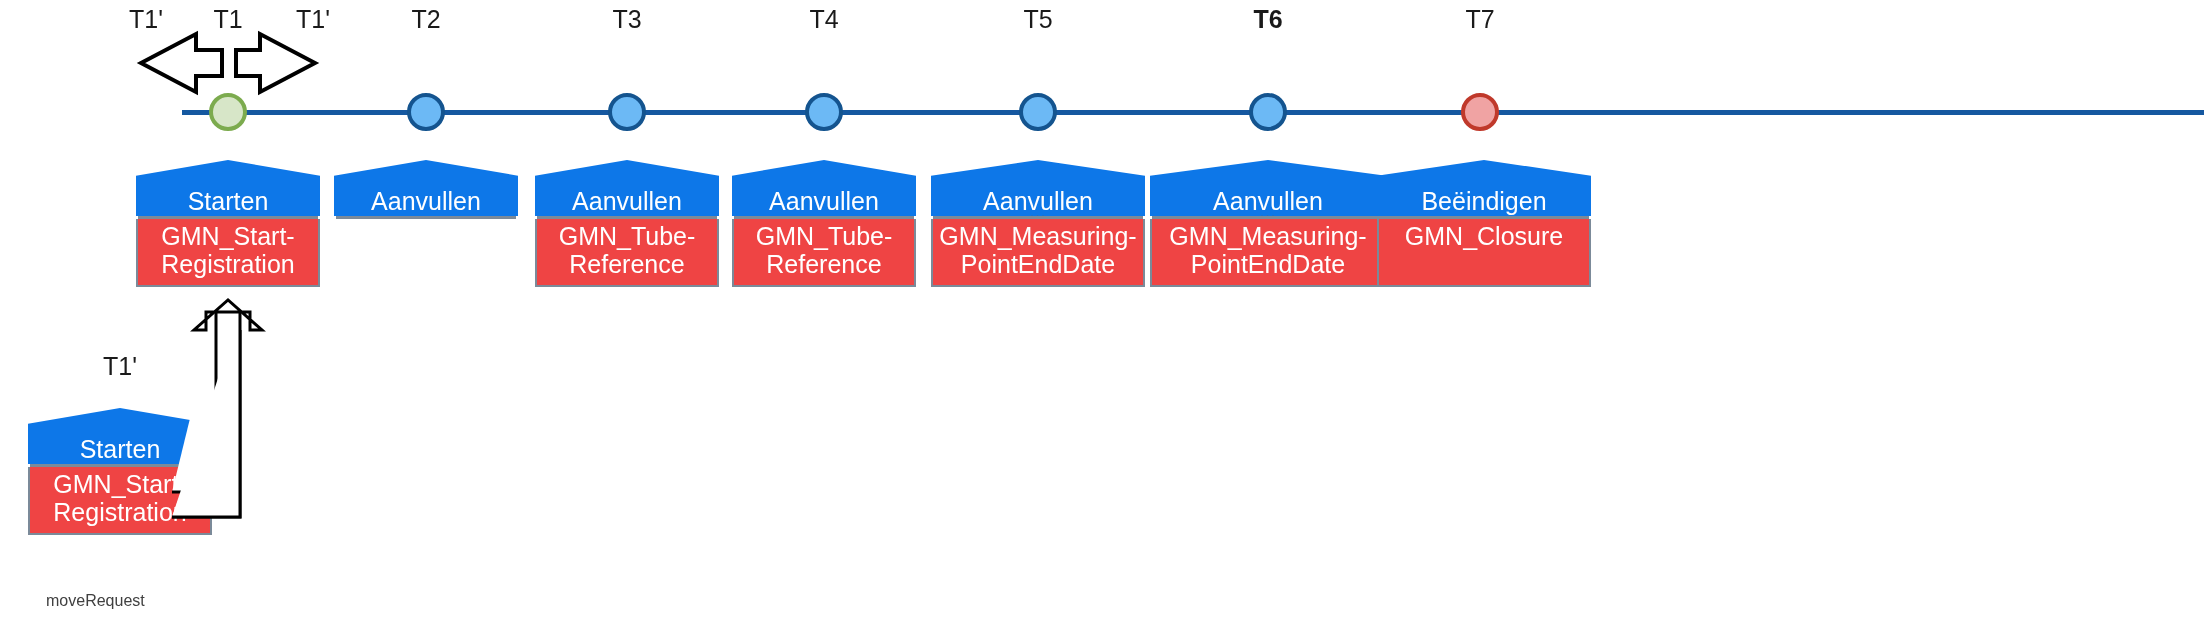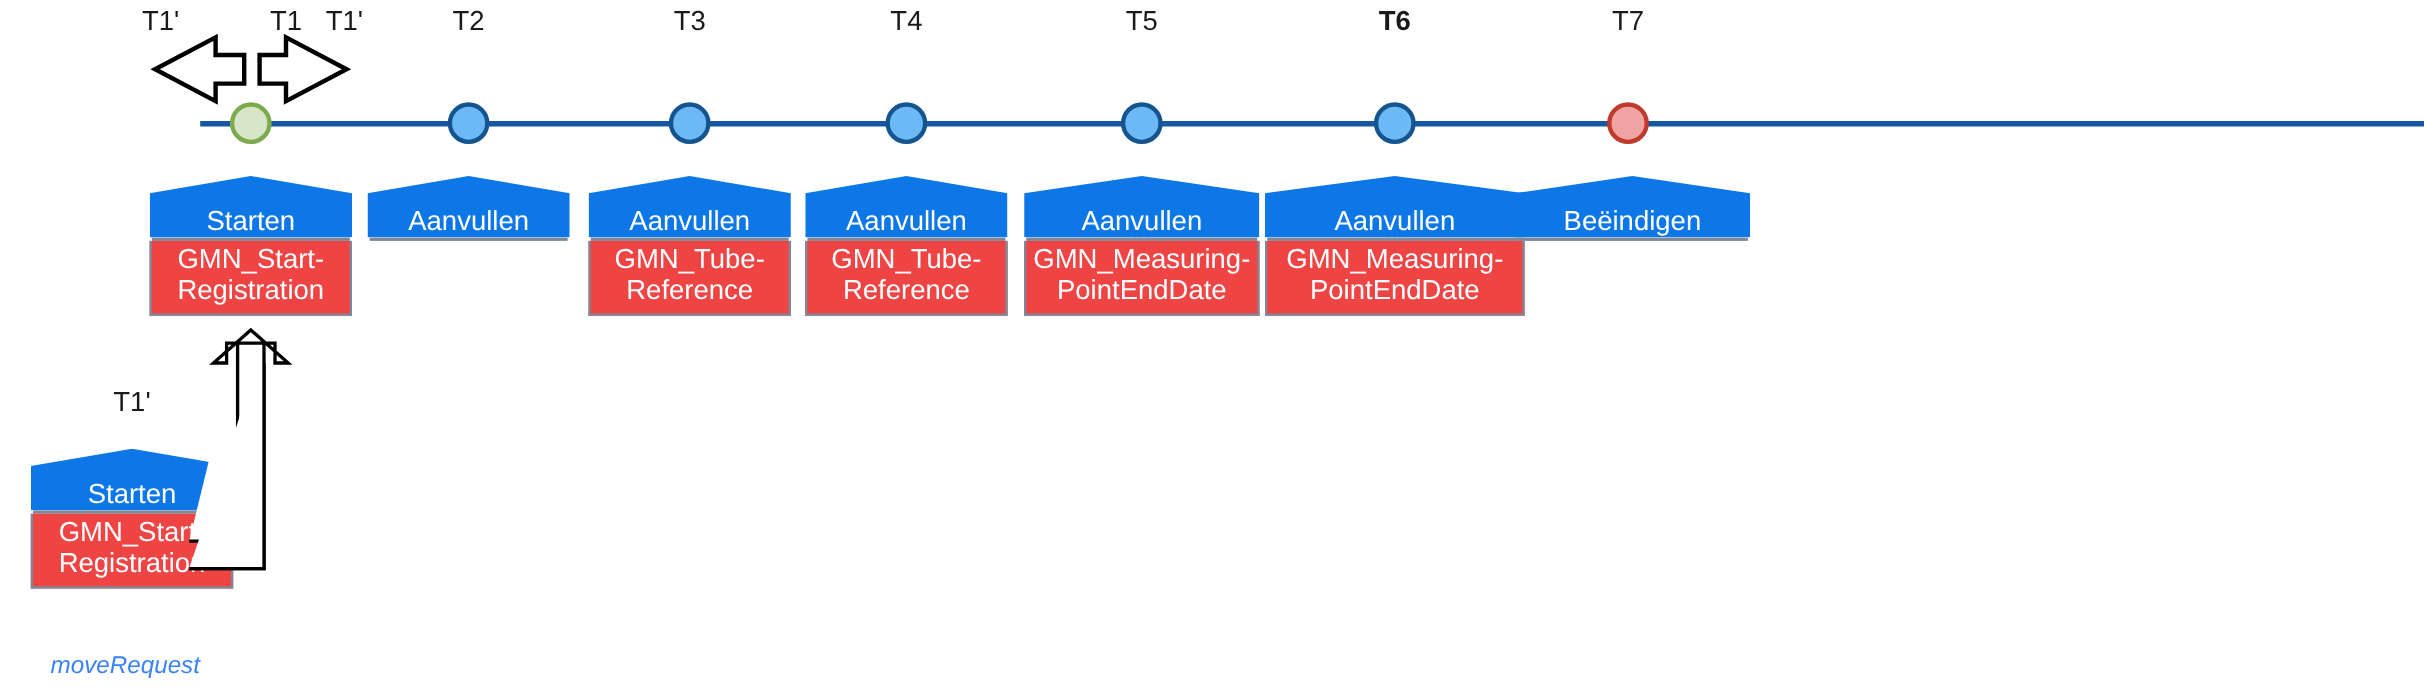--- a/index.html
+++ b/index.html
@@ -104,44 +104,43 @@
   .origin-card { position: absolute; left: 120px; top: 408px; }
   .origin-tick {
     position: absolute;
     left: 120px; top: 352px;
     transform: translateX(-50%);
     font-size: 25px; color: #1a1a1a;
   }
   .move-label {
     position: absolute;
     left: 46px; top: 592px;
-    font-size: 22px;
-    color: #3b82f6;
+    font-size: 16px;
+    color: #404040;
     white-space: nowrap;
-    font-style: italic;
   }
 
   
   .overlay {
     position: absolute; inset: 0;
     pointer-events: none;
   }
   .hollow { fill: #ffffff; stroke: #000000; stroke-width: 4; }
   .hollow-thin { fill: #ffffff; stroke: #000000; stroke-width: 3; }
 </style>
 </head>
 <body>
 
 <div id="stage">
 
   <div class="axis-line"></div>
 
   <div id="tick-labels">
       <div class="tick-label" style="left: 146px;">T1'</div>
-      <div class="tick-label" style="left: 228px; margin-left: 32px;">T1</div>
+      <div class="tick-label" style="left: 228px;">T1</div>
       <div class="tick-label" style="left: 313px;">T1'</div>
       <div class="tick-label" style="left: 426px;">T2</div>
       <div class="tick-label" style="left: 627px;">T3</div>
       <div class="tick-label" style="left: 824px;">T4</div>
       <div class="tick-label" style="left: 1038px; text-align: center;">T5</div>
       <div class="tick-label" style="left: 1268px; font-weight: bold;">T6</div>
       <div class="tick-label" style="left: 1480px;">T7</div>
     </div>
 
   <div id="nodes">
@@ -196,20 +195,21 @@
           <div class="ellipsis-mark">...</div>
         </div>
         <div class="divider"></div>
         <div class="body">GMN_Measuring-<br>PointEndDate</div>
       </div>
       <div class="card wide" style="left: 1484px; top: 160px;">
         <div class="pent">
           <span class="pent-text">Beëindigen</span>
         </div>
         <div class="divider"></div>
+        <div class="body">GMN_Closure</div>
       </div>
     </div>
 
   <div class="origin-tick">T1'</div>
 
   <div class="origin-card card">
     <div class="pent">
       <span class="pent-text">Starten</span>
     </div>
     <div class="divider"></div>

